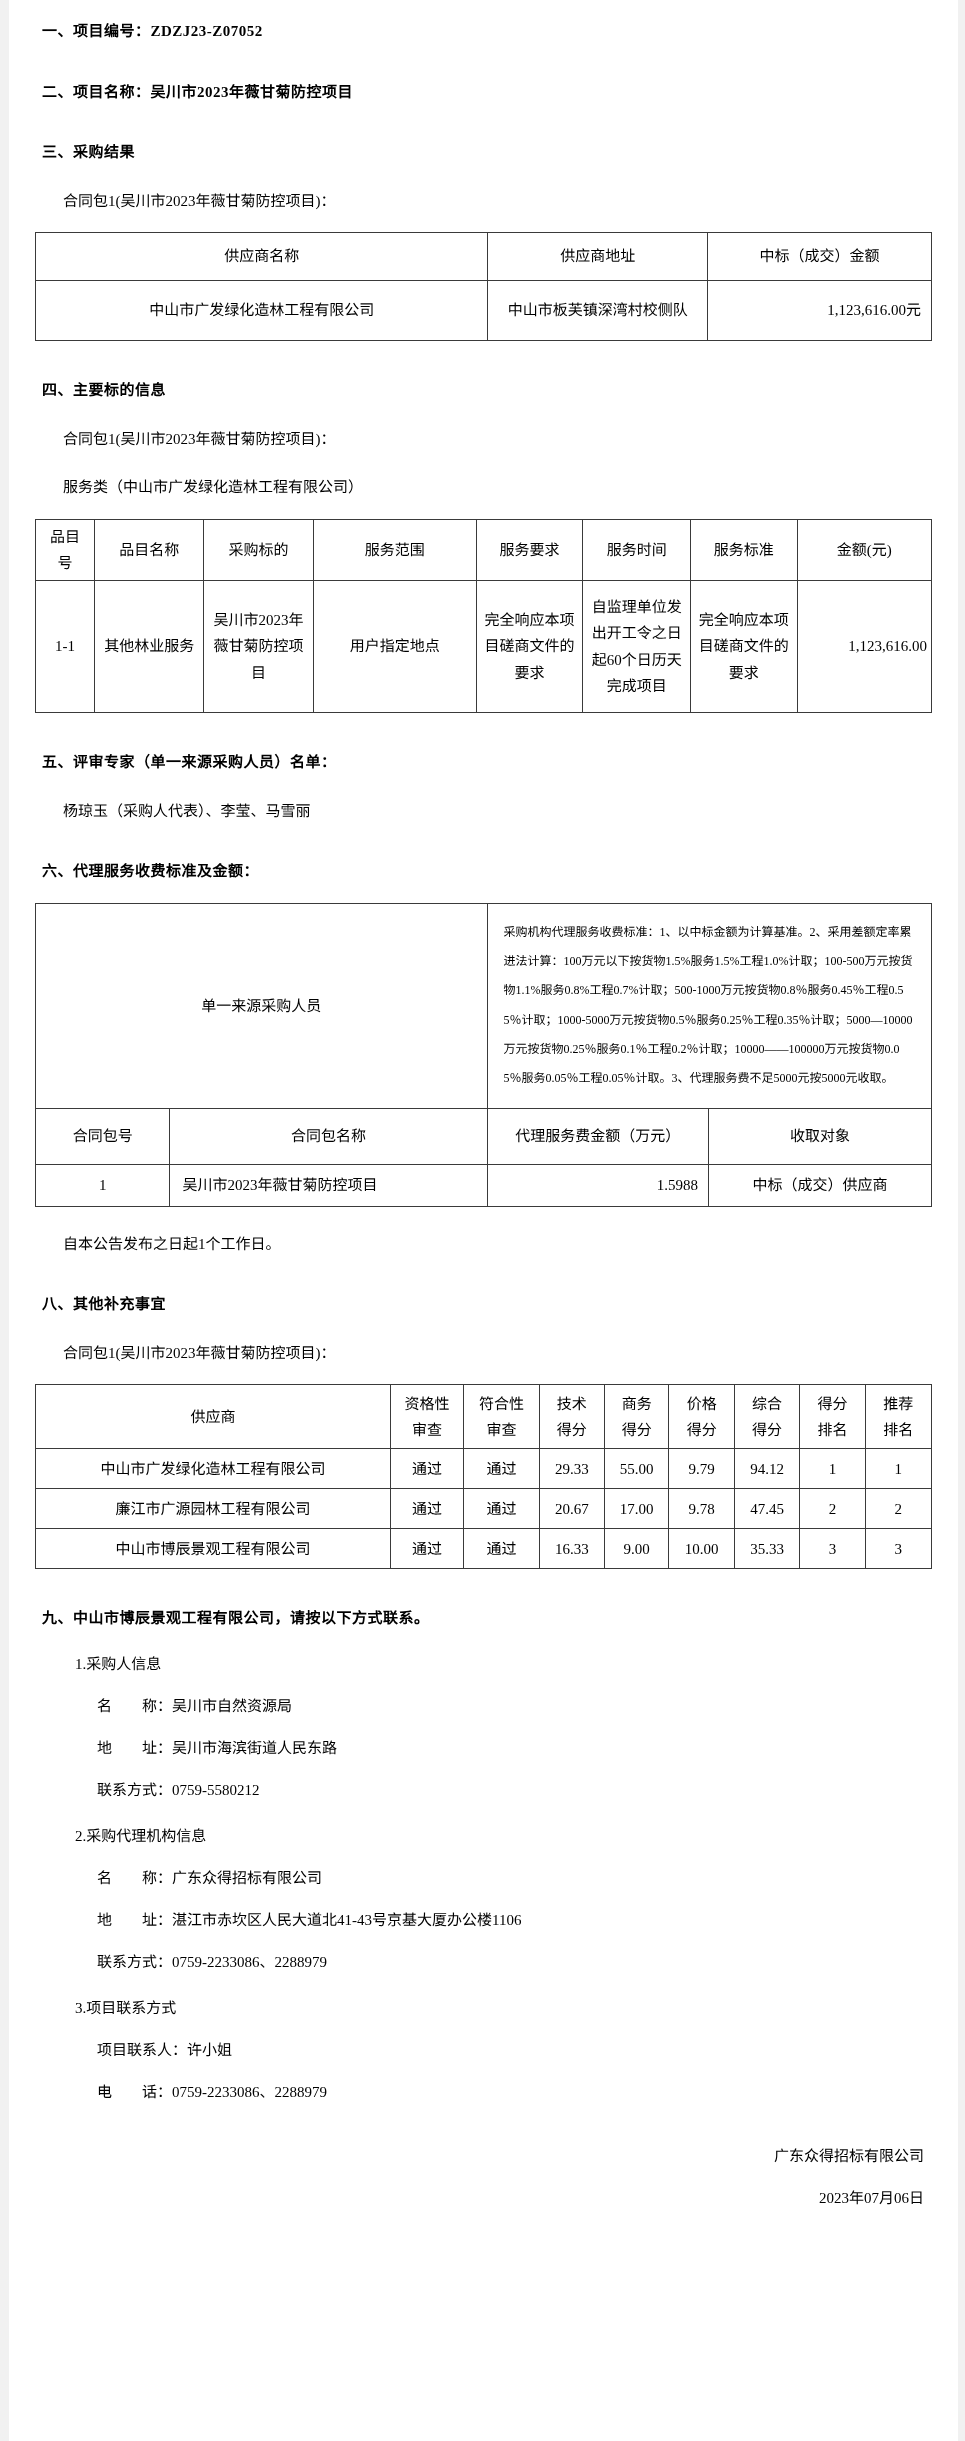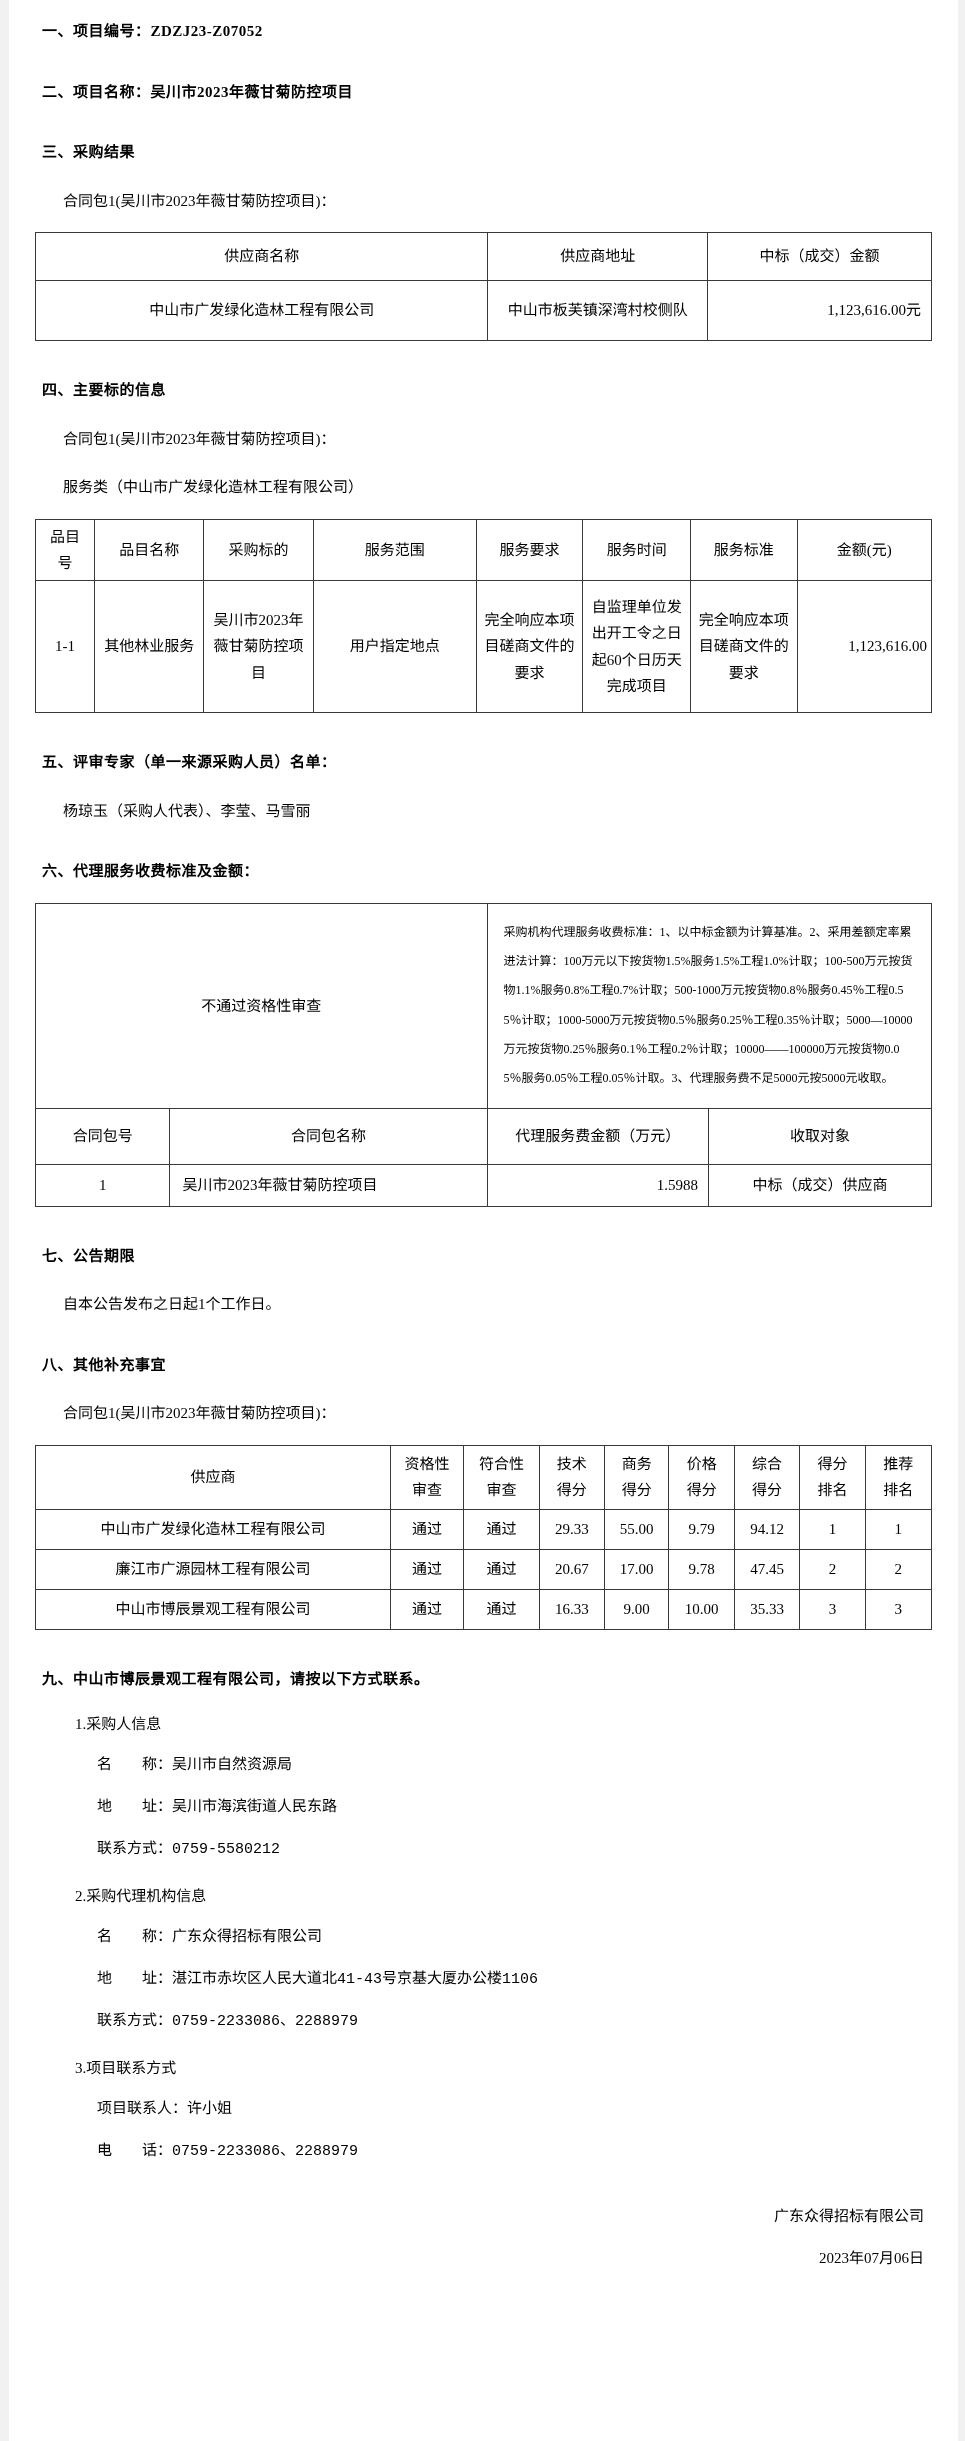--- a/index.html
+++ b/index.html
@@ -60,21 +60,21 @@
     font-size: 12px;
   }
   .t3 th { height: 56px; }
   .t3 td.pkg { height: 42px; }
   .t4 th { height: 64px; padding: 4px 3px; }
   .t4 td { height: 40px; padding: 4px 3px; }
   .cell-left { text-align: left; padding-left: 12px; }
   .cell-right { text-align: right; padding-right: 10px; }
   
   .contact-group-title { font-size: 15px; margin: 22px 0 0 40px; line-height: 1.6; }
-  .contact-line { font-size: 15px; margin: 18px 0 0 62px; line-height: 1.6; font-family: Liberation Mono, monospace; }
+  .contact-line { font-size: 15px; margin: 18px 0 0 62px; line-height: 1.6; }
   
   .signature { text-align: right; margin: 40px 8px 0 0; font-size: 15px; line-height: 1.6; }
   .signature .sig-date { margin-top: 18px; }
 </style>
 </head>
 <body>
 
 <div class="page">
 
   <div class="sec-heading first">一、项目编号：ZDZJ23-Z07052</div>
@@ -151,39 +151,38 @@
 
   <table class="t3">
     <colgroup>
         <col style="width:15%">
         <col style="width:35.4%">
         <col style="width:24.7%">
         <col style="width:24.9%">
       </colgroup>
     <tbody>
         <tr>
-      <td colspan="2" class="fee-label-cell">不通过资格性审查</td>
+      <td colspan="2" class="fee-label-cell">单一来源采购人员</td>
       <td colspan="2" class="fee-text-cell">采购机构代理服务收费标准：1、以中标金额为计算基准。2、采用差额定率累进法计算：100万元以下按货物1.5%服务1.5%工程1.0%计取；100-500万元按货物1.1%服务0.8%工程0.7%计取；500-1000万元按货物0.8％服务0.45％工程0.55％计取；1000-5000万元按货物0.5％服务0.25％工程0.35％计取；5000—10000万元按货物0.25％服务0.1％工程0.2％计取；10000——100000万元按货物0.05％服务0.05％工程0.05％计取。3、代理服务费不足5000元按5000元收取。</td>
     </tr>
     <tr>
       <th>合同包号</th>
       <th>合同包名称</th>
       <th>代理服务费金额（万元）</th>
       <th>收取对象</th>
     </tr>
     <tr>
       <td class="pkg">1</td>
       <td class="pkg cell-left">吴川市2023年薇甘菊防控项目</td>
       <td class="pkg cell-right">1.5988</td>
       <td class="pkg">中标（成交）供应商</td>
     </tr>
   </tbody>
     </table>
 
-  <div class="sec-heading">七、公告期限</div>
   <div class="intro-line">自本公告发布之日起1个工作日。</div>
 
   <div class="sec-heading">八、其他补充事宜</div>
   <div class="intro-line">合同包1(吴川市2023年薇甘菊防控项目)：</div>
 
   <table class="t4">
     <colgroup>
       <col style="width:39.6%">
         <col style="width:8.2%">
         <col style="width:8.4%">

